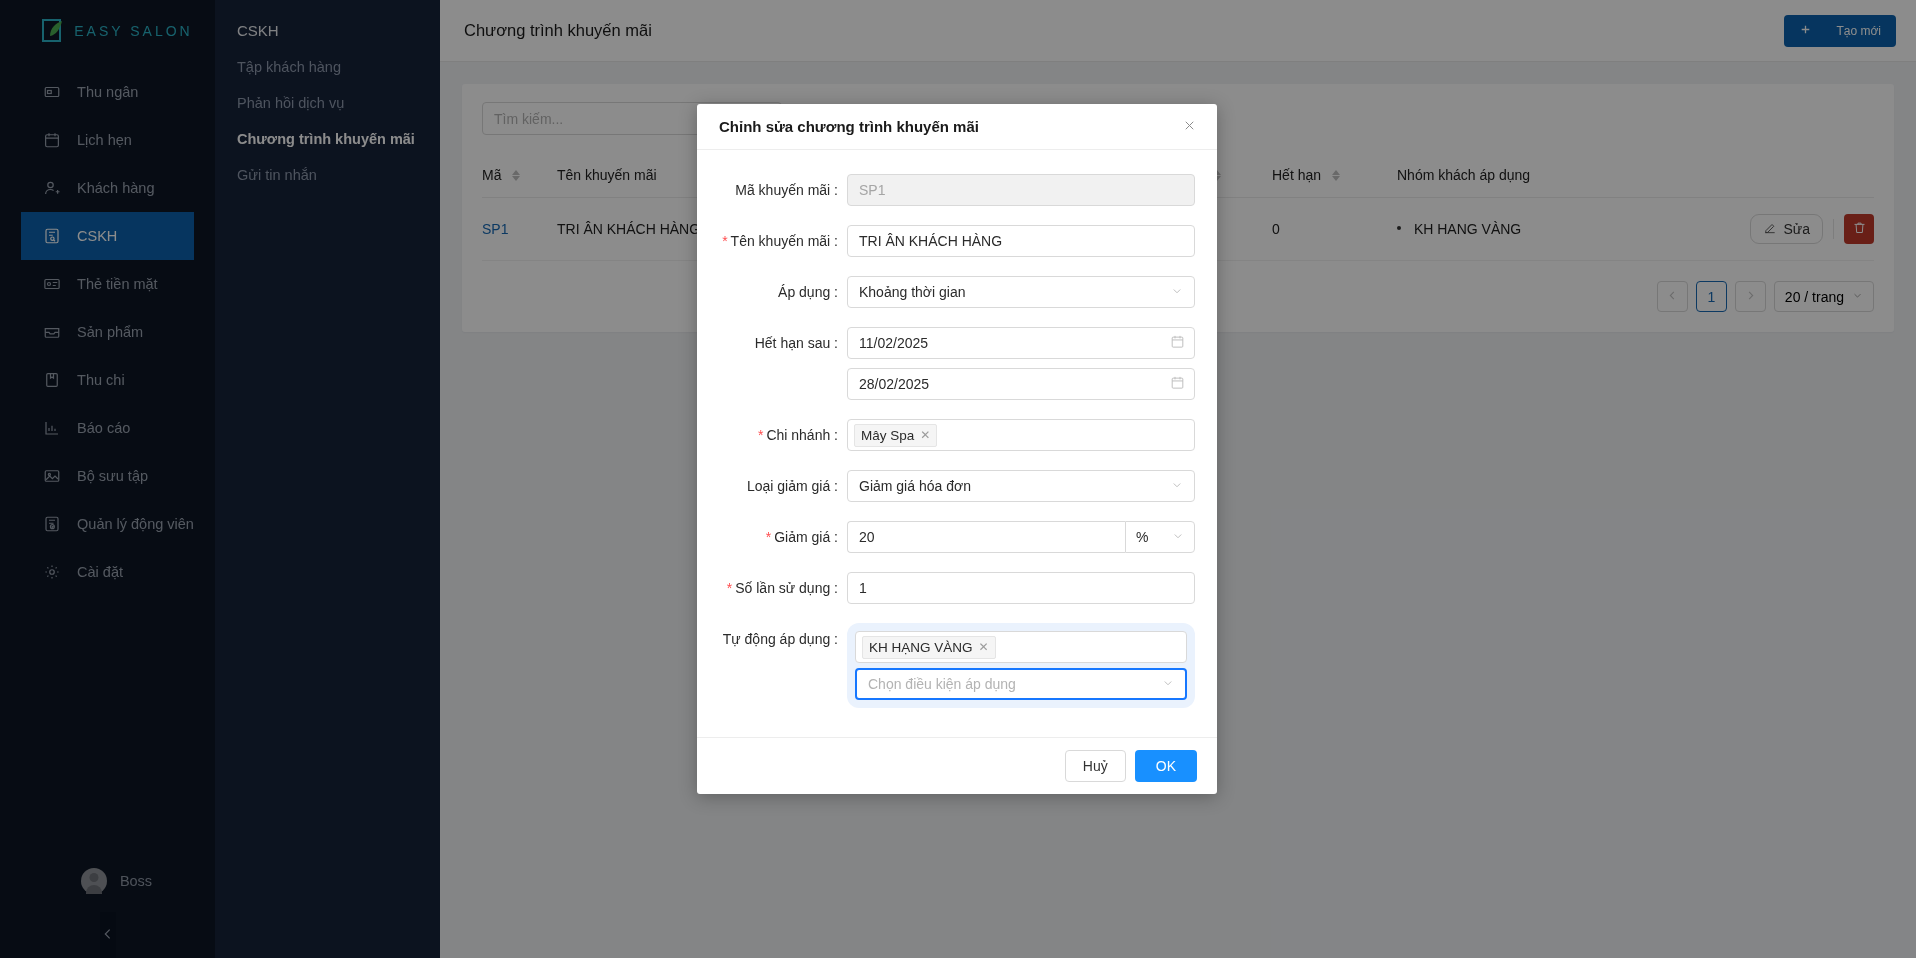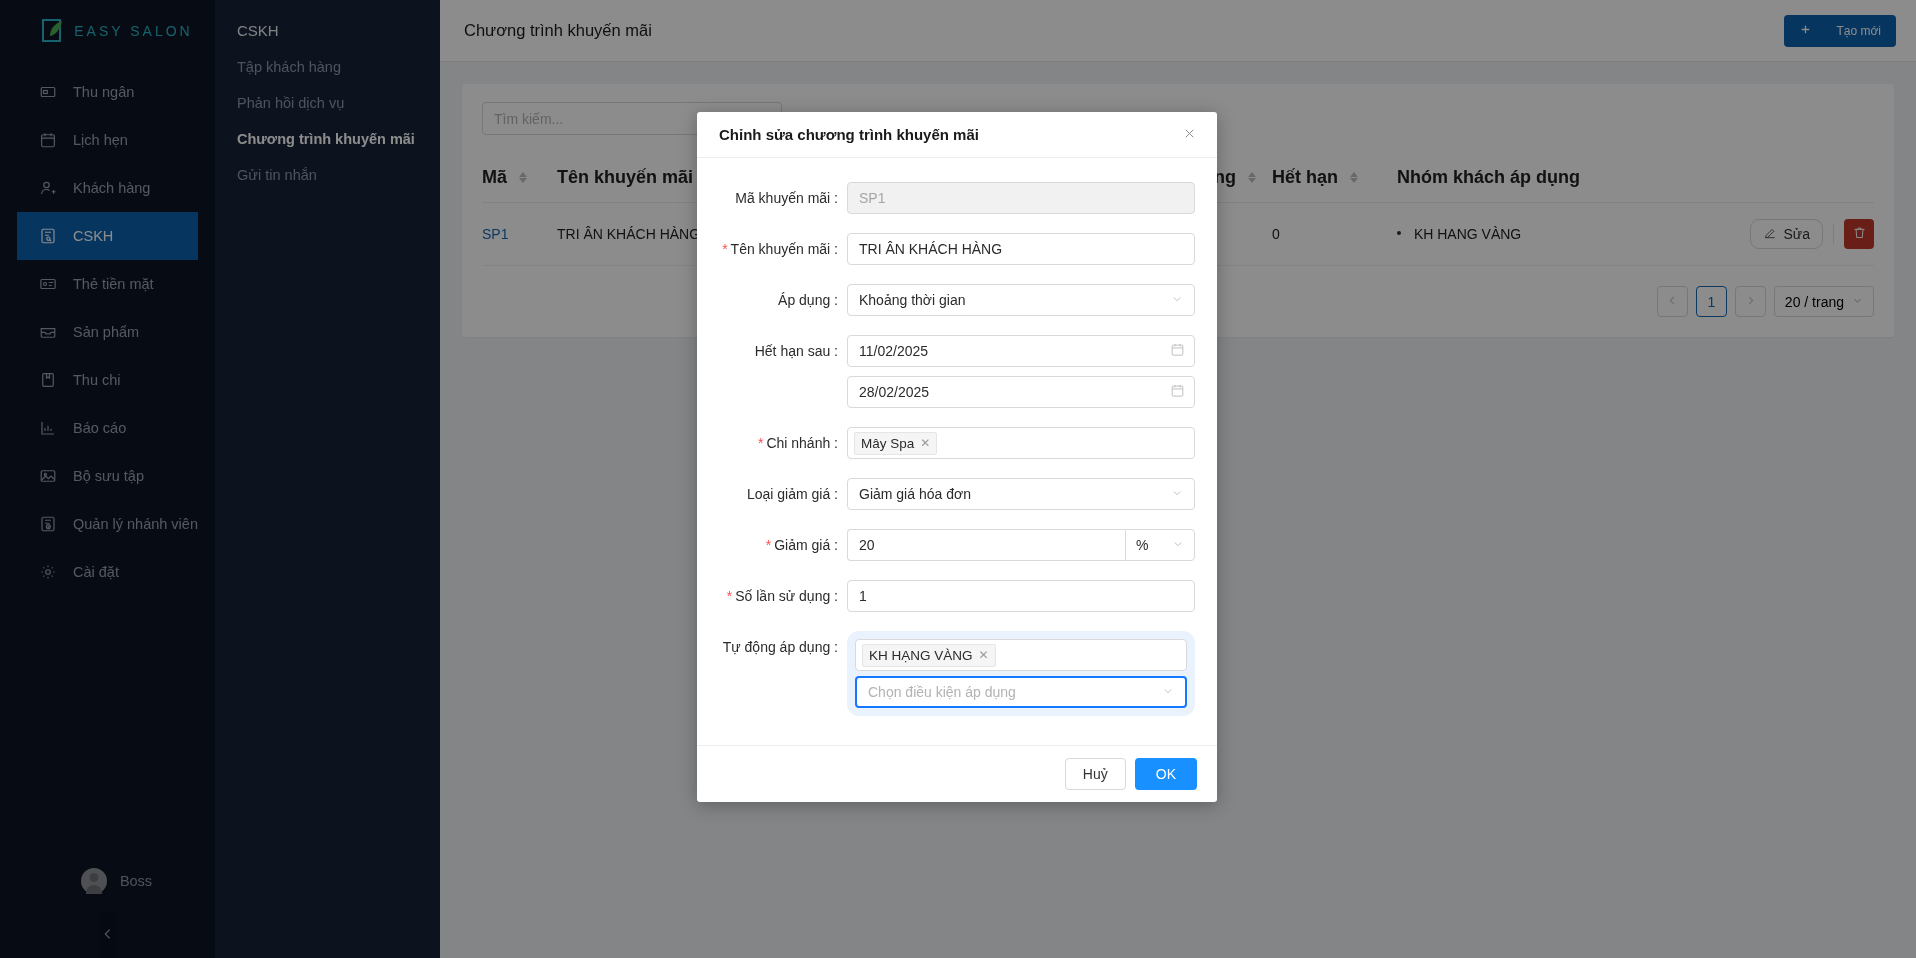--- a/index.html
+++ b/index.html
@@ -95,21 +95,21 @@
     box-shadow:0 1px 2px rgba(0,0,0,.04);
   }
   .search-input {
     width:300px; height:33px; border:1px solid #d9d9d9; border-radius:4px;
     padding:0 11px; font-size:14px; color:#222; outline:none;
     font-family:"Liberation Sans", sans-serif;
   }
   .search-input::placeholder { color:#b3b3b3; }
   table { width:100%; border-collapse:collapse; margin-top:18px; }
   thead th {
-    text-align:left; font-weight:bold; color:#222; font-size:18px;
+    text-align:left; font-weight:normal; color:#222; font-size:14px;
     padding:14px 0 14px 0; border-bottom:1px solid #ececec;
     white-space:nowrap;
   }
   thead th .sorter {
     display:inline-flex; flex-direction:column; gap:1px;
     margin-left:7px; vertical-align:middle; position:relative; top:-1px;
   }
   .caret-up, .caret-dn { width:0;height:0;border-left:4px solid transparent;border-right:4px solid transparent; }
   .caret-up { border-bottom:5px solid #bfbfbf; }
   .caret-dn { border-top:5px solid #bfbfbf; }
@@ -140,21 +140,21 @@
   .pg-btn.current { border-color:#1668b3; color:#1668b3; }
   .pg-btn.disabled { color:#c4c4c4; }
   .pg-size {
     height:31px;border:1px solid #d9d9d9;border-radius:4px;background:#fff;
     display:flex;align-items:center;gap:8px;padding:0 10px;font-size:14px;color:#000000;cursor:pointer;
   }
 
   
   .overlay { position:absolute; inset:0; background:rgba(0,0,0,.45); z-index:50; }
   .modal {
-    position:absolute; left:697px; top:112px; width:520px;
+    position:absolute; left:697px; top:104px; width:520px;
     background:#fff; border-radius:3px; z-index:60;
     box-shadow:0 3px 18px rgba(0,0,0,.28);
     display:flex; flex-direction:column;
   }
   .modal-head {
     height:46px; display:flex; align-items:center; justify-content:space-between;
     padding:0 20px 0 22px; border-bottom:1px solid #ededed;
   }
   .modal-title { font-size:15px; font-weight:bold; color:#1a1a1a; }
   .modal-close { color:#8c8c8c; font-size:17px; cursor:pointer; line-height:1; }
@@ -332,21 +332,21 @@
 
       <div class="nav-item">
         <span class="nav-ico">
           <svg viewBox="0 0 24 24" fill="none" stroke="#9aa3b0" stroke-width="1.6">
             <rect x="4" y="3" width="16" height="18" rx="2"></rect>
               <path d="M8 7h8M8 11h6"></path>
             <circle cx="12.5" cy="15.5" r="2.6"></circle>
               <path d="M11.4 15.6l.9.9 1.8-1.8"></path>
           </svg>
           </span>
-        <span>Quản lý nhánh viên</span>
+        <span>Quản lý động viên</span>
       </div>
 
       <div class="nav-item">
         <span class="nav-ico">
           <svg viewBox="0 0 24 24" fill="none" stroke="#9aa3b0" stroke-width="1.6">
             <circle cx="12" cy="12" r="3"></circle>
             <path d="M12 3.2v2M12 18.8v2M3.2 12h2M18.8 12h2M5.8 5.8l1.4 1.4M16.8 16.8l1.4 1.4M18.2 5.8l-1.4 1.4M7.2 16.8l-1.4 1.4"></path>
           </svg>
           </span>
         <span>Cài đặt</span>

